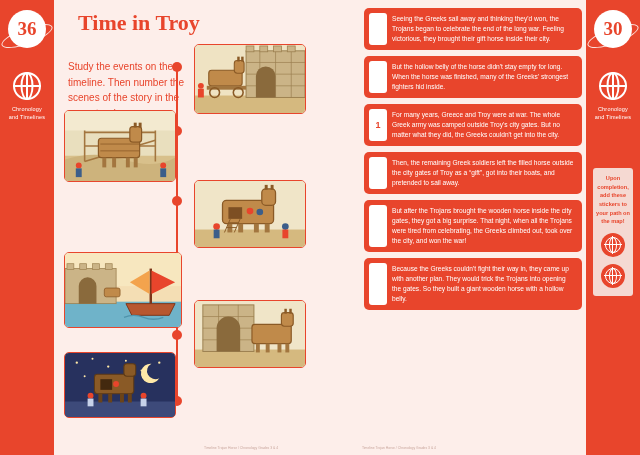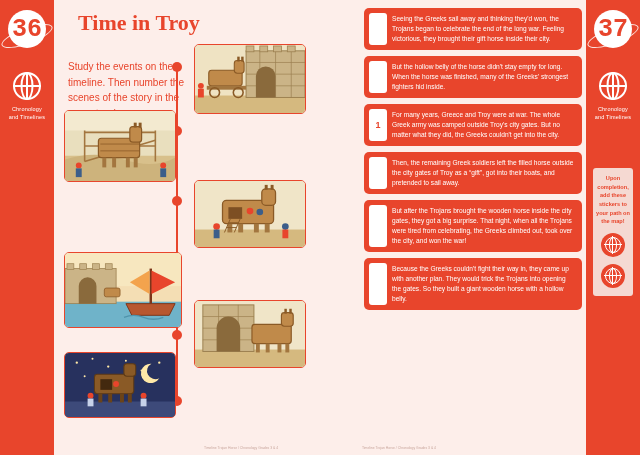--- a/index.html
+++ b/index.html
@@ -26,22 +26,22 @@
   .pagenum-badge {
     position: absolute;
     top: 10px;
     left: 50%;
     transform: translateX(-50%);
     width: 38px; height: 38px;
     border-radius: 50%;
     background: #ffffff;
     color: #e8452c;
     display: flex; align-items: center; justify-content: center;
-    font-size: 25px; font-weight: bold;
-    font-family: Liberation Mono, monospace;
+    font-size: 19px; font-weight: bold;
+    font-family: Liberation Serif, serif;
   }
   .badge-orbit {
     position: absolute;
     top: 28px; left: 50%;
     transform: translateX(-50%) rotate(-20deg);
     width: 54px; height: 16px;
     border: 1.4px solid #ffffff;
     border-radius: 50%;
     opacity: .85;
   }
@@ -210,21 +210,21 @@
       <div class="globe">
           <div class="ell"></div>
         </div>
       <div class="strip-caption" style="white-space:pre-line">Chronology
 and Timelines</div>
     </div>
   </div>
 
   <div class="margin-strip right">
     <div class="badge-orbit"></div>
-    <div class="pagenum-badge">37</div>
+    <div class="pagenum-badge">30</div>
     <div class="strip-icon-wrap">
       <div class="globe">
           <div class="ell"></div>
         </div>
       <div class="strip-caption" style="white-space:pre-line">Chronology
 and Timelines</div>
     </div>
     <div class="sticker-box">
       <div class="txt" style="white-space:pre-line">Upon completion,
 add these

